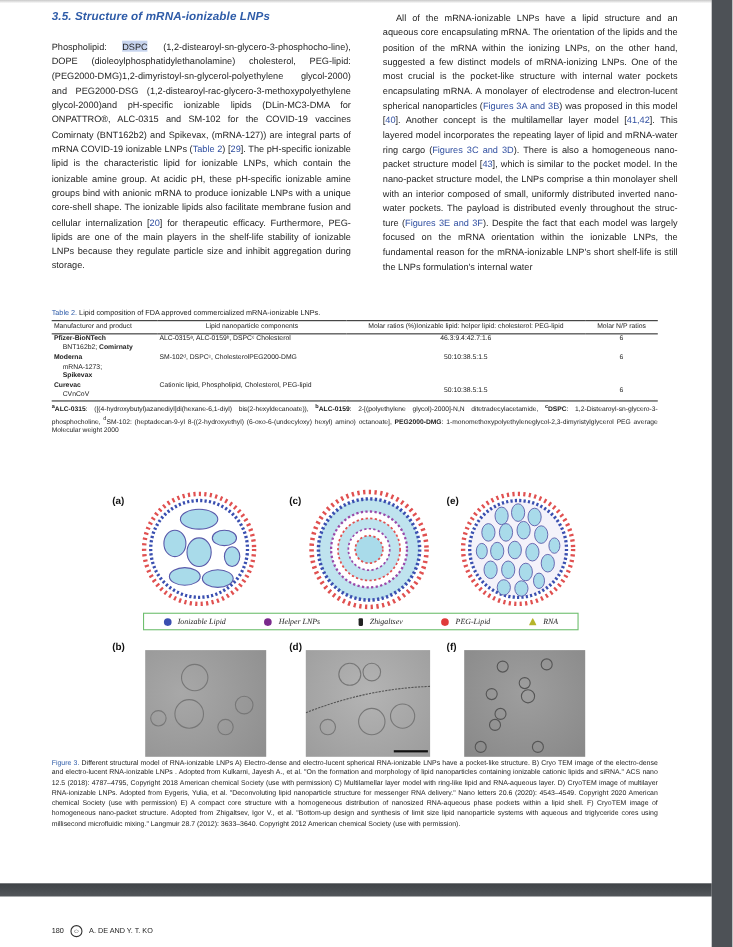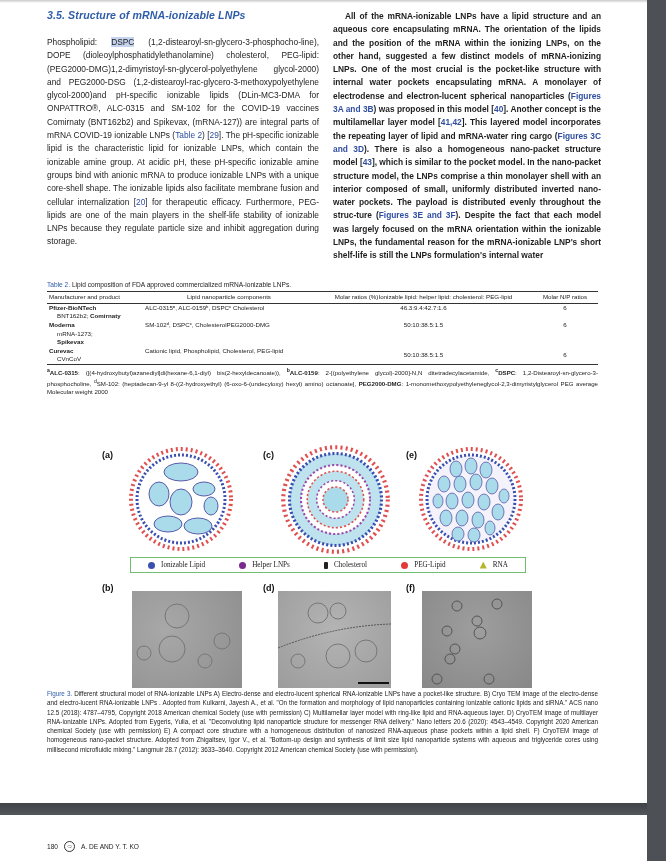--- a/index.html
+++ b/index.html
@@ -15,21 +15,21 @@
 
   .heading {
     position: absolute; left: 47px; top: 9px;
     font-size: 10.6px; font-weight: bold; font-style: italic; color: #2f5ca8; letter-spacing: 0.1px;
   }
   .col {
     position: absolute; font-size: 8.35px; line-height: 13.3px; text-align: justify;
     color: #1e1e1e;
   }
   .col-left { left: 47px; top: 36px; width: 272px; }
-  .col-right { left: 333px; top: 10px; width: 268px; text-indent: 12px; font-weight: bold; }
+  .col-right { left: 348px; top: 10px; width: 268px; text-indent: 12px; }
   .link { color: #2f4ea0; }
   .hl { background: #c7d4ee; }
 
   .table-wrap { position: absolute; left: 47px; top: 281px; width: 551px; font-size: 6.2px; color: #222; }
   .table-caption { font-size: 6.6px; margin-bottom: 3px; }
   .table-caption .tlabel { color: #2f5ca8; }
   table { border-collapse: collapse; width: 100%; }
   thead tr { border-top: 0.8px solid #333; border-bottom: 0.8px solid #333; }
   th { font-weight: normal; padding: 1px 2px; vertical-align: bottom; line-height: 8.5px; }
   td { padding: 0.5px 2px; vertical-align: top; line-height: 8.2px; }
@@ -44,21 +44,21 @@
   .footnote { font-size: 6.1px; line-height: 8.2px; margin-top: 1px; text-align: justify; }
 
   .figure { position: absolute; left: 100px; top: 440px; width: 440px; height: 240px; }
   .panel-label { position: absolute; font-size: 9px; font-weight: bold; color: #111; }
   .model { position: absolute; width: 110px; height: 110px; }
   .legend {
     position: absolute; left: 30px; top: 117px; width: 394px; height: 14px;
     border: 1px solid #6fbf6f; display: flex; align-items: center; justify-content: space-around;
     font-family: "Liberation Serif", serif; font-size: 7.2px; color: #222; background: #fff;
   }
-  .legend-item { display: flex; align-items: center; gap: 6px; }
+  .legend-item { display: flex; align-items: center; gap: 6px; font-style: italic; }
   .lg-icon { display: inline-block; width: 7px; height: 7px; border-radius: 50%; }
   .tem {
     position: absolute; top: 151px; height: 97px;
     background: radial-gradient(circle at 30% 40%, #a8a8a8, #8e8e8e);
   }
   .scalebar { position: absolute; right: 2px; bottom: 4px; width: 31px; height: 2px; background: #111; }
 
   .fig-caption {
     position: absolute; left: 47px; top: 689px; width: 551px;
     font-size: 6.3px; line-height: 9.3px; color: #222; text-align: justify;
@@ -168,21 +168,21 @@
     <span class="legend-item">
         <span class="lg-icon" style="background:#3a4fb0"></span>
         <span>Ionizable Lipid</span>
       </span>
     <span class="legend-item">
         <span class="lg-icon" style="background:#7a2a8c"></span>
         <span>Helper LNPs</span>
       </span>
     <span class="legend-item">
         <span class="lg-icon" style="background:#222;border-radius:1px;width:4px"></span>
-        <span>Cholesterol</span>
+        <span>Zhigaltsev</span>
       </span>
     <span class="legend-item">
         <span class="lg-icon" style="background:#e03a3a"></span>
         <span>PEG-Lipid</span>
       </span>
     <span class="legend-item">
         <span class="lg-icon" style="background:#b7b52a;border-radius:0;clip-path:polygon(50% 0,100% 100%,0 100%)"></span>
         <span>RNA</span>
       </span>
   </div>

